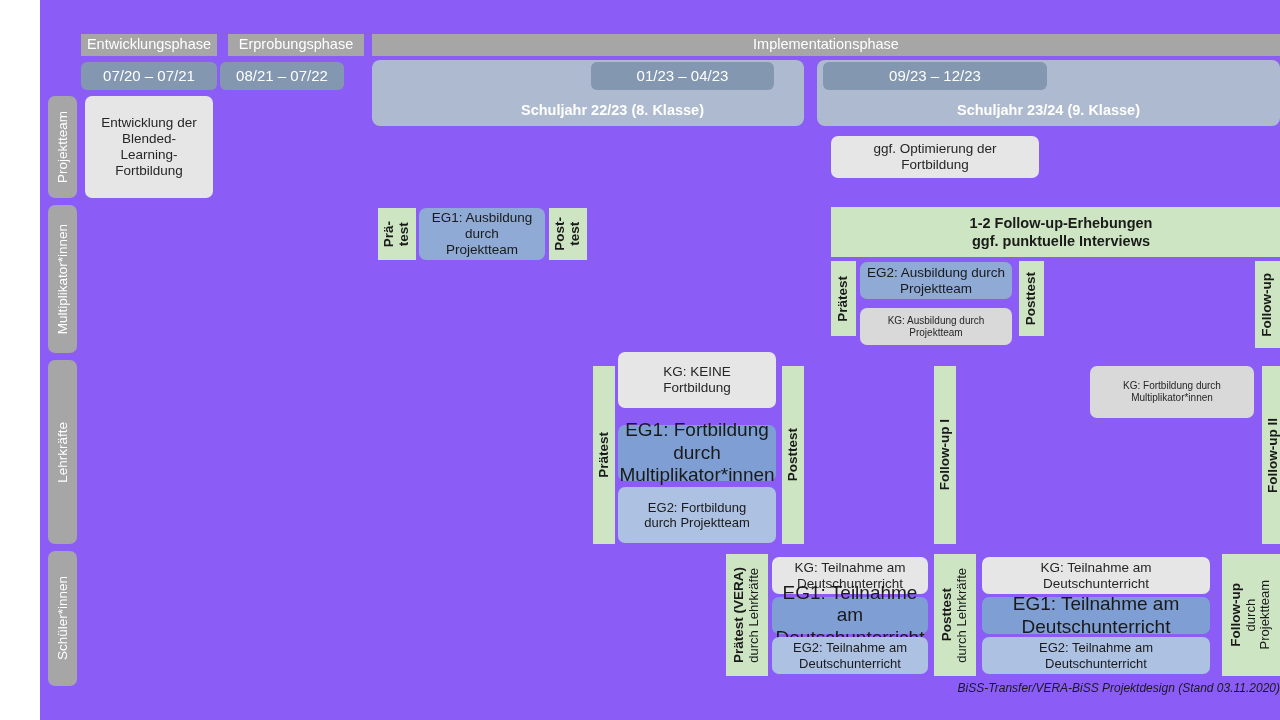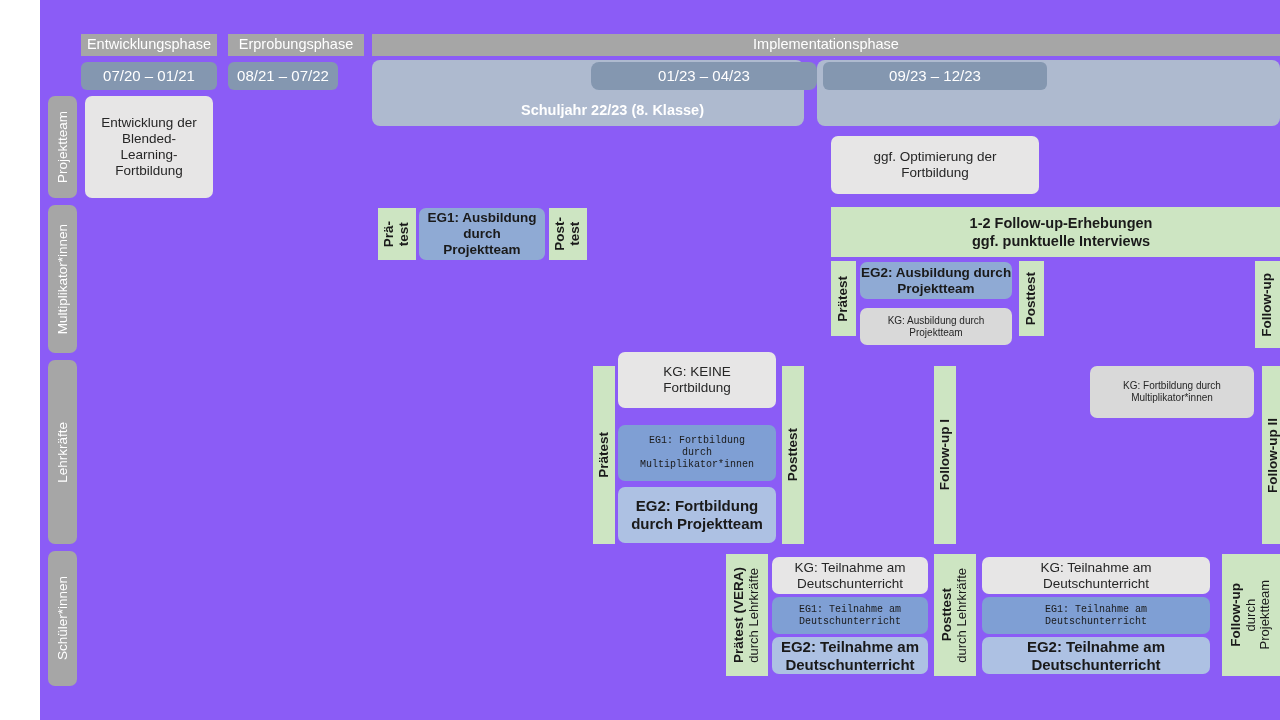--- a/index.html
+++ b/index.html
@@ -86,35 +86,32 @@
     background: #d9d9d9;
     border-radius: 7px;
     font-size: 10px;
     color: #262626;
   }
   .blue-mid {
     background: #8faad4;
     border-radius: 7px;
     font-size: 13.5px;
     color: #1a1a1a;
-    font-weight: bold;
   }
   .blue-dark {
     background: #7f9fd4;
     border-radius: 7px;
-    font-size: 10px;
-    color: #1a1a1a;
-    font-family: Liberation Mono, monospace;
+    font-size: 19px;
+    color: #1a1a1a;
   }
   .blue-light {
     background: #adc1e3;
     border-radius: 7px;
-    font-size: 15px;
-    color: #1a1a1a;
-    font-weight: bold;
+    font-size: 13px;
+    color: #1a1a1a;
   }
 
   
   .green-strip {
     background: #cde5c2;
     display: flex;
     align-items: center;
     justify-content: center;
   }
   .green-strip .vtxt {
@@ -168,36 +165,37 @@
 <body>
 
 <div id="canvas">
 
   <div class="abs phase-head box" style="left:41px; top:34px; width:136px;">Entwicklungsphase</div>
 
   <div class="abs phase-head box" style="left:188px; top:34px; width:136px;">Erprobungsphase</div>
 
   <div class="abs phase-head box" style="left:332px; top:34px; width:908px;">Implementationsphase</div>
 
-  <div class="abs period box" style="left:41px; top:62px; width:136px;">07/20 – 01/21</div>
-
-  <div class="abs period box" style="left:188px; top:62px; width:110px;">08/21 – 07/22</div>
+  <div class="abs period box" style="left:41px; top:62px; width:136px;">07/20 – 07/21</div>
+
+  <div class="abs period box" style="left:180px; top:62px; width:124px;">08/21 – 07/22</div>
 
   <div class="abs schoolyear-band" style="left:332px; top:60px; width:432px; height:66px;"></div>
 
 
-  <div class="abs period box" style="left:551px; top:62px; width:226px;border-radius:8px;">01/23 – 04/23</div>
+  <div class="abs period box" style="left:551px; top:62px; width:183px;">01/23 – 04/23</div>
 
   <div class="abs schoolyear-label box" style="left:332px; top:100px; width:461px; height:22px;padding-left:20px;">Schuljahr 22/23 (8. Klasse)</div>
 
   <div class="abs schoolyear-band" style="left:777px; top:60px; width:463px; height:66px;"></div>
 
   <div class="abs period box" style="left:783px; top:62px; width:224px;">09/23 – 12/23</div>
 
 
+  <div class="abs schoolyear-label box" style="left:777px; top:100px; width:463px; height:22px;">Schuljahr 23/24 (9. Klasse)</div>
 
   <div class="abs rowlabel" style="left:8px; top:96px; width:29px; height:102px;">
     <span>Projektteam</span>
   </div>
 
   <div class="abs rowlabel" style="left:8px; top:205px; width:29px; height:148px;">
     <span>Multiplikator*innen</span>
   </div>
 
   <div class="abs rowlabel" style="left:8px; top:360px; width:29px; height:184px;">
@@ -207,21 +205,21 @@
   <div class="abs rowlabel" style="left:8px; top:551px; width:29px; height:135px;">
     <span>Schüler*innen</span>
   </div>
 
   <div class="abs gray-box box" style="left:45px; top:96px; width:128px; height:102px;">Entwicklung der
 Blended-
 Learning-
 Fortbildung</div>
 
 
-  <div class="abs gray-box box" style="left:791px; top:136px; width:208px; height:58px;">ggf. Optimierung der
+  <div class="abs gray-box box" style="left:791px; top:136px; width:208px; height:42px;">ggf. Optimierung der
 Fortbildung</div>
 
   <div class="abs green-strip" style="left:338px; top:208px; width:38px; height:52px;">
     <div class="vtxt">Prä-
 test</div>
   </div>
 
   <div class="abs blue-mid box" style="left:379px; top:208px; width:126px; height:52px;">EG1: Ausbildung
 durch
 Projektteam</div>
@@ -308,14 +306,15 @@
 
   <div class="abs blue-light box" style="left:942px; top:637px; width:228px; height:37px;">EG2: Teilnahme am
 Deutschunterricht</div>
 
   <div class="abs green-strip two" style="left:1182px; top:554px; width:58px; height:122px;">
     <div class="vtxt">Follow-up</div>
     <div class="sub">durch
 Projektteam</div>
   </div>
 
+  <div class="abs footer-note" style="left:740px; top:681px; width:500px;">BiSS-Transfer/VERA-BiSS Projektdesign (Stand 03.11.2020)</div>
 
 </div>
 
 </body></html>

